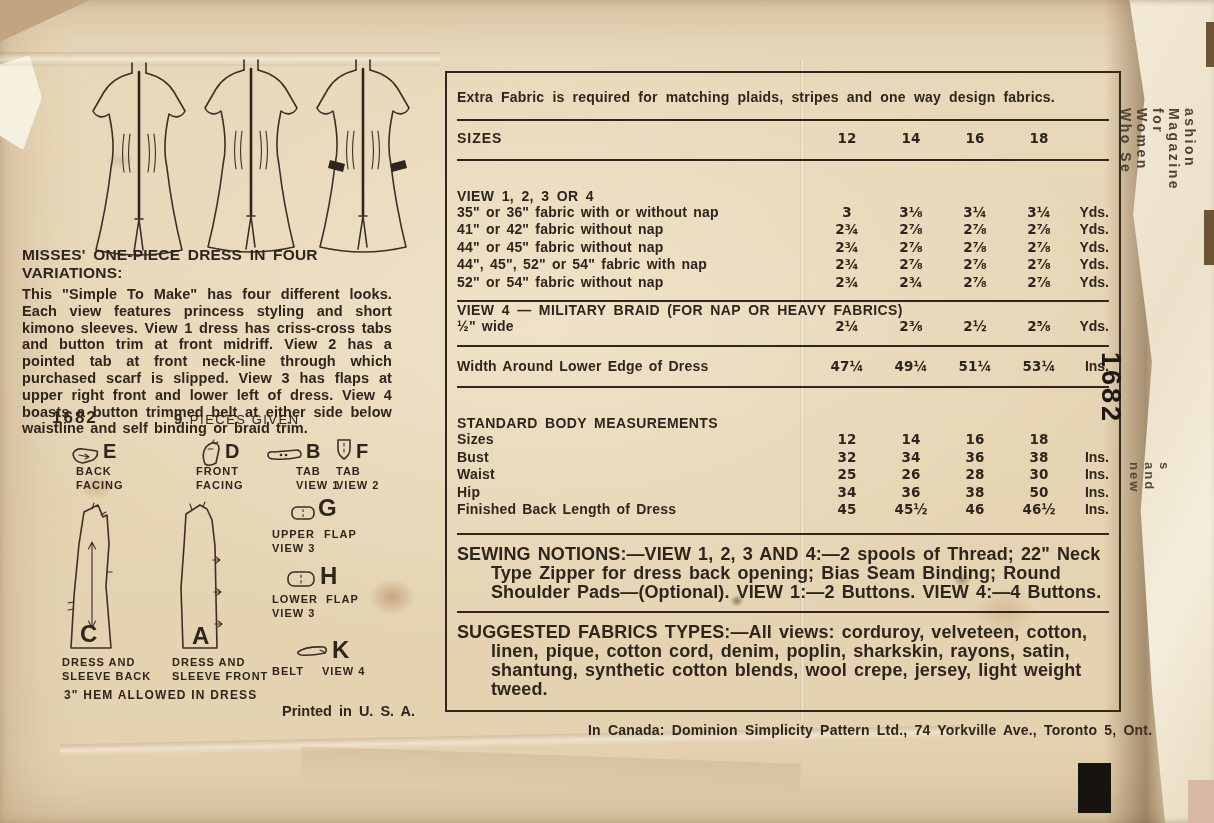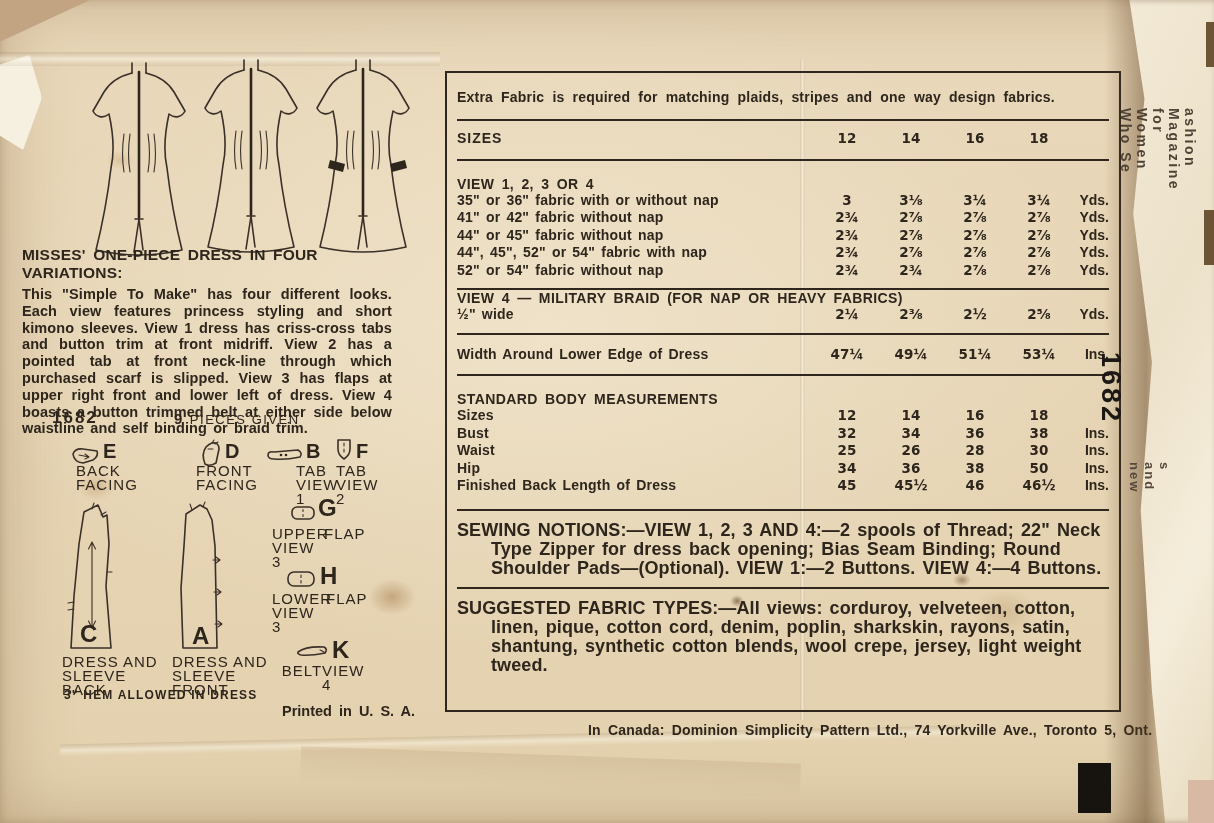--- a/index.html
+++ b/index.html
@@ -47,40 +47,40 @@
   
   .desc-block{position:absolute;left:22px;top:246px;width:370px;}
   .desc-head{font-size:15.5px;font-weight:bold;letter-spacing:.2px;word-spacing:3px;}
   .desc-body{margin-top:4px;font-size:14.5px;font-weight:bold;line-height:16.8px;
     text-align:justify;letter-spacing:.1px;word-spacing:2px;}
   .pat-no{left:52px;top:408px;font-size:17px;font-weight:bold;letter-spacing:2px;}
   .pieces-given{left:174px;top:410px;font-size:13px;font-weight:normal;letter-spacing:1.5px;text-align:center;}
   .pieces-given b{font-size:15px;margin-right:6px;}
   .piece-letter{position:absolute;font-size:20px;font-weight:bold;}
   .piece-letter.big{font-size:24px;}
-  .piece-label{position:absolute;font-size:15px;font-weight:normal;letter-spacing:1px;
+  .piece-label{position:absolute;font-size:11px;font-weight:bold;letter-spacing:1px;
     line-height:14px;white-space:normal;}
   .hem-note{left:64px;top:688px;font-size:12px;font-weight:bold;letter-spacing:1.2px;}
   .printed{left:282px;top:703px;font-size:14.5px;font-weight:bold;word-spacing:3px;}
   .usline{left:20px;top:722px;font-size:14px;font-weight:bold;word-spacing:3px;letter-spacing:.2px;}
   .caline{left:588px;top:722px;font-size:14px;font-weight:bold;word-spacing:3px;letter-spacing:.2px;}
   
   .box{position:absolute;left:445px;top:71px;width:676px;height:641px;
     border:2.5px solid #2f271d;box-sizing:border-box;padding:0 10px;}
   .rule{border-top:2px solid #2f271d;}
   .note{margin-top:16px;font-size:14px;font-weight:bold;word-spacing:4px;letter-spacing:.2px;}
   .r1{margin-top:14px;} .r2{margin-top:11px;} .r3{margin-top:9px;} .r4{margin-top:9px;}
   .r5{margin-top:11px;} .r6{margin-top:14px;} .r7{margin-top:9px;}
   .trow{display:flex;align-items:baseline;font-size:14px;font-weight:bold;line-height:17.5px;}
   .trow .lbl{flex:1;letter-spacing:.2px;word-spacing:2px;white-space:nowrap;}
   .trow .val{width:64px;text-align:center;font-family:"DejaVu Sans",sans-serif;font-size:13.5px;}
   .trow .unit{width:38px;text-align:right;}
   .sizes-row{margin-top:9px;}
   .sizes-row .lbl{letter-spacing:1px;}
-  .group-title{margin-top:15px;font-size:14px;font-weight:bold;letter-spacing:.4px;word-spacing:3px;}
+  .group-title{margin-top:27px;font-size:14px;font-weight:bold;letter-spacing:.4px;word-spacing:3px;}
   .mt11{margin-top:11px;} .mt12{margin-top:0;}
   .para{margin-top:10px;font-size:18px;font-weight:bold;line-height:19px;
     word-spacing:2px;letter-spacing:.1px;padding-left:34px;text-indent:-34px;}
   
   svg{position:absolute;overflow:visible;}
   .ln{stroke:#3a3028;stroke-width:1.6;fill:none;stroke-linecap:round;stroke-linejoin:round;}
   .ln2{stroke:#2e261c;stroke-width:2.6;fill:none;stroke-linecap:round;}
   .thin{stroke:#3a3028;stroke-width:1.1;fill:none;stroke-linecap:round;}
   .fillink{fill:#2e261c;stroke:none;}
   
@@ -191,21 +191,21 @@
     <path class="thin" d="M37,58 h7 M44,58 l-4,-3 M44,58 l-4,3 M38,90 h7 M45,90 l-4,-3 M45,90 l-4,3 M39,122 h7 M46,122 l-4,-3 M46,122 l-4,3"></path>
   </svg>
   <span class="piece-letter big" style="left:192px;top:622px;">A</span>
   <div class="piece-label" style="left:172px;top:655px;width:112px;">DRESS AND SLEEVE FRONT</div>
 
   <svg style="left:296px;top:644px;" width="34" height="14" viewBox="0 0 34 14">
     <path class="ln" d="M2,8 Q10,2 28,3 Q32,5 29,9 Q14,12 5,11 Q1,10 2,8 Z"></path>
     <path class="thin" d="M24,6 q3,1 5,3"></path>
   </svg>
   <span class="piece-letter big" style="left:332px;top:636px;">K</span>
-  <div class="piece-label" style="left:280px;top:664px;width:44px;text-align:center;">BELT</div>
+  <div class="piece-label" style="left:272px;top:664px;width:44px;">BELT</div>
   <div class="piece-label" style="left:322px;top:664px;width:56px;">VIEW 4</div>
 
   <div class="t hem-note">3" HEM ALLOWED IN DRESS</div>
   <div class="t printed">Printed in U. S. A.</div>
   <div class="t caline">In Canada: Dominion Simplicity Pattern Ltd., 74 Yorkville Ave., Toronto 5, Ont.</div>
 
   <div class="box">
     <div class="note">Extra Fabric is required for matching plaids, stripes and one way design fabrics.</div>
     <div class="rule r1"></div>
 
@@ -322,21 +322,21 @@
       <span class="val">45½</span>
       <span class="val">46</span>
       <span class="val">46½</span>
       <span class="unit">Ins.</span>
     </div>
     <div class="rule r6"></div>
 
     <div class="para"><span>SEWING NOTIONS:</span><span>—VIEW 1, 2, 3 AND 4:—2 spools of Thread; 22" Neck Type Zipper for dress back opening; Bias Seam Binding; Round Shoulder Pads—(Optional). VIEW 1:—2 Buttons. VIEW 4:—4 Buttons.</span></div>
     <div class="rule r7"></div>
 
-    <div class="para"><span>SUGGESTED FABRIC TYPES:</span><span>—All views: corduroy, velveteen, cotton, linen, pique, cotton cord, denim, poplin, sharkskin, rayons, satin, shantung, synthetic cotton blends, wool crepe, jersey, light weight tweed.</span></div>
+    <div class="para"><span>SUGGESTED FABRICS TYPES:</span><span>—All views: corduroy, velveteen, cotton, linen, pique, cotton cord, denim, poplin, sharkskin, rayons, satin, shantung, synthetic cotton blends, wool crepe, jersey, light weight tweed.</span></div>
   </div>
 
   <div class="flap-shadow"></div>
   <div class="flap"></div>
   <div class="edge-num">1682</div>
   <div class="vtext1">ashion Magazine for Women Who Se</div>
   <div class="vtext2">s and new</div>
   <div class="edge-sliver sv1"></div>
   <div class="edge-sliver sv2"></div>
   <div class="edge-sliver sv3"></div>

